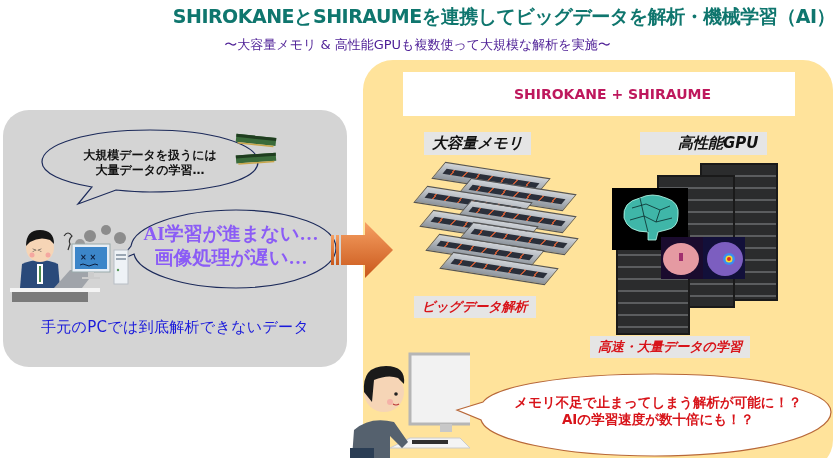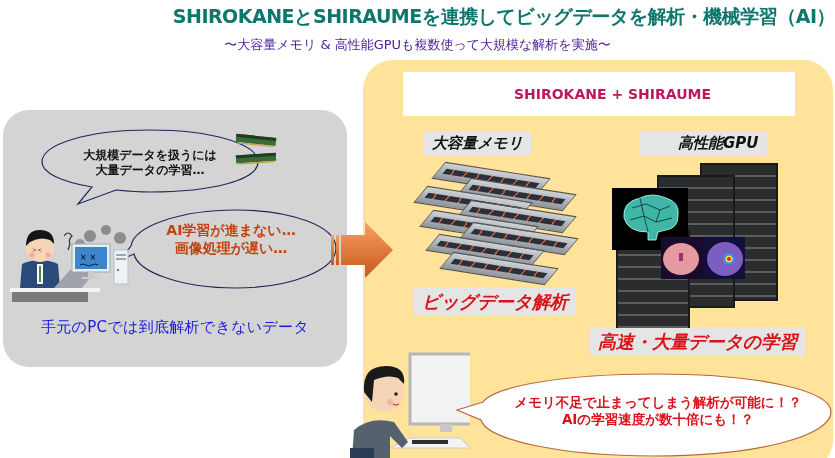--- a/index.html
+++ b/index.html
@@ -42,21 +42,21 @@
     .footer-label {
       position: absolute; left: 3px; top: 318px; width: 344px; text-align: center;
       font-weight: normal; font-size: 15px; color: #1a1adb; letter-spacing: 0.3px;
     }
 
     .caption {
       position: absolute; background: #e5e5e5; font-weight: bold; font-style: italic;
       padding: 2px 8px; white-space: nowrap;
     }
     .caption.black { color: #111; font-size: 15px; }
-    .caption.red { color: #d8141a; font-size: 18px; }
+    .caption.red { color: #d8141a; font-size: 13px; margin-top: 8px; }
 
     .arrow { position: absolute; left: 331px; top: 222px; }
 
     .server-stack { position: absolute; left: 400px; top: 160px; width: 175px; height: 130px; }
     .server {
       position: absolute; height: 17px; width: 118px;
       background: linear-gradient(#cfd3d8, #8d949c);
       border: 1px solid #555; transform: skewX(-35deg) rotate(8deg);
     }
     .server::after {
@@ -103,21 +103,21 @@
     <rect x="2" y="22" width="40" height="8" fill="#3a6b3a"></rect>
     <rect x="2" y="22" width="40" height="3" fill="#1f3d1f"></rect>
     <rect x="4" y="30" width="36" height="1.5" fill="#c9a64a"></rect>
   </g>
 </svg>
 
 <div class="bubble" style="left:126px; top:208px; width:210px; height:82px;">
   <svg width="210" height="85">
     <path d="M110,2 C165,2 210,18 210,40 C210,62 165,80 110,80 C55,80 12,64 8,46 L-6,52 L5,38 C8,18 55,2 110,2 Z" fill="#d4d4d4" stroke="#1c2a5a" stroke-width="1.2"></path>
   </svg>
-  <div class="bubble-text" style="top:14px; font-size:14px; color:#c2410c;">
+  <div class="bubble-text" style="top:14px; font-size:19px; color:#8b5cf6;font-family:Liberation Serif, serif;">
     <div>AI学習が進まない…</div>
     <div>画像処理が遅い…</div>
   </div>
 </div>
 
 <svg class="person" style="left:10px; top:222px;" width="130" height="82">
 
   <rect x="0" y="66" width="90" height="4" fill="#f4f4f4"></rect>
   <rect x="2" y="70" width="76" height="10" fill="#7a7a7a"></rect>
 

